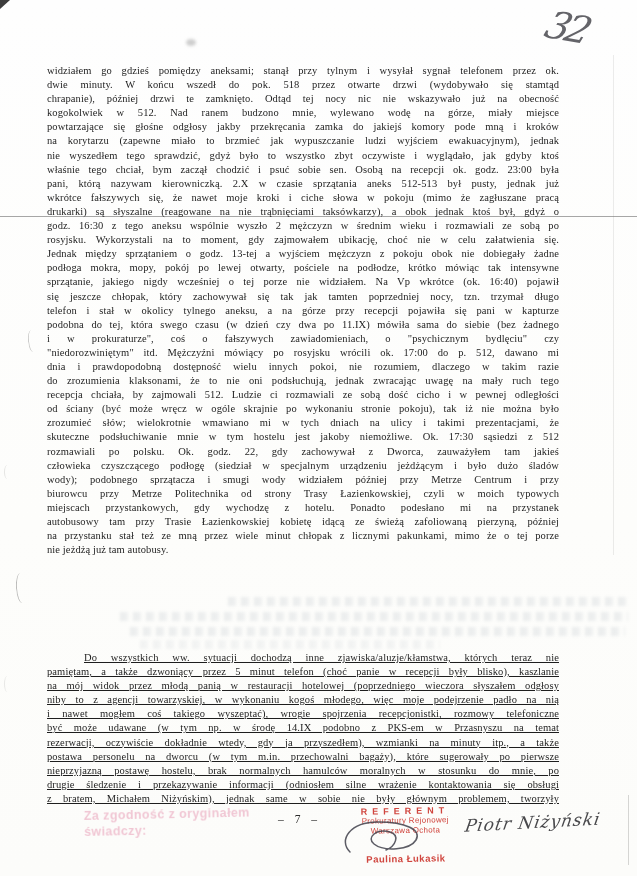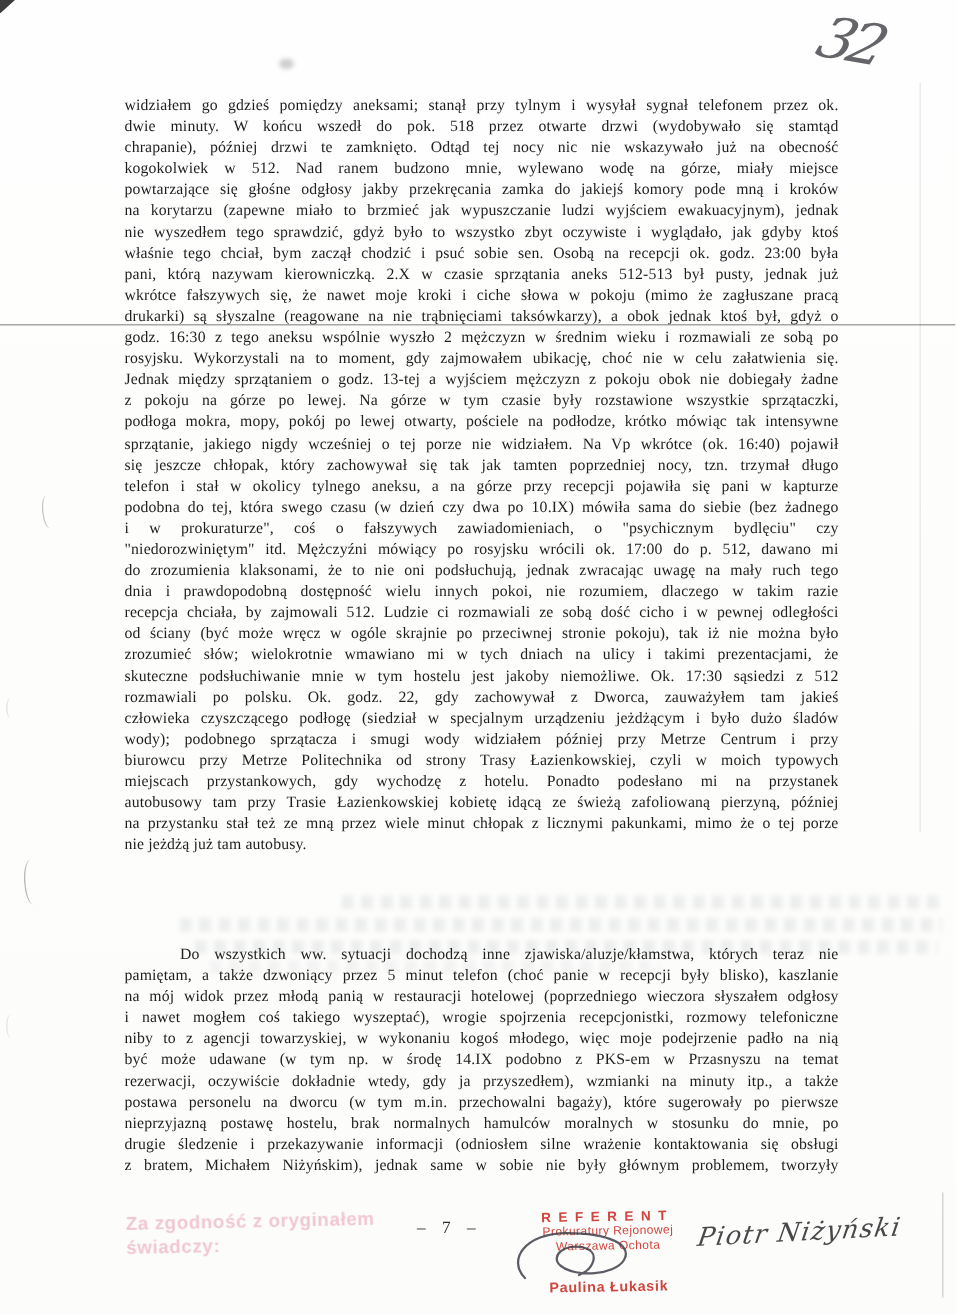--- a/index.html
+++ b/index.html
@@ -10,26 +10,25 @@
   }
   .page{position:absolute;inset:0;background:linear-gradient(180deg,#fefefe 0%,#fdfdfb 60%,#fcfcfa 100%);}
 
   
   .textblock{
     position:absolute;left:47px;width:512px;
     color:#1e1e1e;font-size:10.5px;line-height:14.1px;
     text-rendering:optimizeLegibility;
   }
   .para1{top:64px;}
-  .para2{top:630px;}
+  .para2{top:651px;text-decoration:underline;}
   .tl{
     text-align:justify;text-align-last:justify;
     white-space:normal;height:14.1px;overflow:visible;
     letter-spacing:0.1px;
-    margin-left:36px;
   }
   .para1 .tl:last-child{text-align-last:left;}
   .para2 .tl:first-child{text-indent:37px;}
 
   
   .fold-line{position:absolute;left:0;top:216px;width:637px;height:1px;background:rgba(95,95,95,0.55);}
   .edge-shadow-right{position:absolute;left:613px;top:55px;width:1px;height:500px;background:rgba(120,120,120,0.14);}
   .edge-shadow-right2{position:absolute;left:628px;top:795px;width:1px;height:70px;background:rgba(110,110,110,0.28);}
   .corner-mark{position:absolute;left:0;top:0;width:10px;height:9px;background:#3c3c3c;clip-path:polygon(0 0,100% 0,0 100%);}
   .smudge{position:absolute;left:186px;top:39px;width:10px;height:7px;background:rgba(120,120,120,0.35);border-radius:50%;filter:blur(1.5px);}
@@ -112,50 +111,49 @@
       <div class="tl">powtarzające się głośne odgłosy jakby przekręcania zamka do jakiejś komory pode mną i kroków</div>
       <div class="tl">na korytarzu (zapewne miało to brzmieć jak wypuszczanie ludzi wyjściem ewakuacyjnym), jednak</div>
       <div class="tl">nie wyszedłem tego sprawdzić, gdyż było to wszystko zbyt oczywiste i wyglądało, jak gdyby ktoś</div>
       <div class="tl">właśnie tego chciał, bym zaczął chodzić i psuć sobie sen. Osobą na recepcji ok. godz. 23:00 była</div>
       <div class="tl">pani, którą nazywam kierowniczką. 2.X w czasie sprzątania aneks 512-513 był pusty, jednak już</div>
       <div class="tl">wkrótce fałszywych się, że nawet moje kroki i ciche słowa w pokoju (mimo że zagłuszane pracą</div>
       <div class="tl">drukarki) są słyszalne (reagowane na nie trąbnięciami taksówkarzy), a obok jednak ktoś był, gdyż o</div>
       <div class="tl">godz. 16:30 z tego aneksu wspólnie wyszło 2 mężczyzn w średnim wieku i rozmawiali ze sobą po</div>
       <div class="tl">rosyjsku. Wykorzystali na to moment, gdy zajmowałem ubikację, choć nie w celu załatwienia się.</div>
       <div class="tl">Jednak między sprzątaniem o godz. 13-tej a wyjściem mężczyzn z pokoju obok nie dobiegały żadne</div>
-      <div class="tl">z pokoju na górze po lewej. Na górze w tym czasie były rozstawione wszystkie sprzątaczki,</div>
       <div class="tl">podłoga mokra, mopy, pokój po lewej otwarty, pościele na podłodze, krótko mówiąc tak intensywne</div>
       <div class="tl">sprzątanie, jakiego nigdy wcześniej o tej porze nie widziałem. Na Vp wkrótce (ok. 16:40) pojawił</div>
       <div class="tl">się jeszcze chłopak, który zachowywał się tak jak tamten poprzedniej nocy, tzn. trzymał długo</div>
       <div class="tl">telefon i stał w okolicy tylnego aneksu, a na górze przy recepcji pojawiła się pani w kapturze</div>
-      <div class="tl">podobna do tej, która swego czasu (w dzień czy dwa po 10.IX) mówiła sama do siebie (bez żadnego</div>
+      <div class="tl">podobna do tej, która swego czasu (w dzień czy dwa po 11.IX) mówiła sama do siebie (bez żadnego</div>
       <div class="tl">i w prokuraturze", coś o fałszywych zawiadomieniach, o "psychicznym bydlęciu" czy</div>
       <div class="tl">"niedorozwiniętym" itd. Mężczyźni mówiący po rosyjsku wrócili ok. 17:00 do p. 512, dawano mi</div>
+      <div class="tl">dnia i prawdopodobną dostępność wielu innych pokoi, nie rozumiem, dlaczego w takim razie</div>
       <div class="tl">do zrozumienia klaksonami, że to nie oni podsłuchują, jednak zwracając uwagę na mały ruch tego</div>
-      <div class="tl">dnia i prawdopodobną dostępność wielu innych pokoi, nie rozumiem, dlaczego w takim razie</div>
       <div class="tl">recepcja chciała, by zajmowali 512. Ludzie ci rozmawiali ze sobą dość cicho i w pewnej odległości</div>
-      <div class="tl">od ściany (być może wręcz w ogóle skrajnie po przeciwnej stronie pokoju), tak iż nie można było</div>
+      <div class="tl">od ściany (być może wręcz w ogóle skrajnie po wykonaniu stronie pokoju), tak iż nie można było</div>
       <div class="tl">zrozumieć słów; wielokrotnie wmawiano mi w tych dniach na ulicy i takimi prezentacjami, że</div>
       <div class="tl">skuteczne podsłuchiwanie mnie w tym hostelu jest jakoby niemożliwe. Ok. 17:30 sąsiedzi z 512</div>
       <div class="tl">rozmawiali po polsku. Ok. godz. 22, gdy zachowywał z Dworca, zauważyłem tam jakieś</div>
       <div class="tl">człowieka czyszczącego podłogę (siedział w specjalnym urządzeniu jeżdżącym i było dużo śladów</div>
       <div class="tl">wody); podobnego sprzątacza i smugi wody widziałem później przy Metrze Centrum i przy</div>
       <div class="tl">biurowcu przy Metrze Politechnika od strony Trasy Łazienkowskiej, czyli w moich typowych</div>
       <div class="tl">miejscach przystankowych, gdy wychodzę z hotelu. Ponadto podesłano mi na przystanek</div>
       <div class="tl">autobusowy tam przy Trasie Łazienkowskiej kobietę idącą ze świeżą zafoliowaną pierzyną, później</div>
       <div class="tl">na przystanku stał też ze mną przez wiele minut chłopak z licznymi pakunkami, mimo że o tej porze</div>
       <div class="tl">nie jeżdżą już tam autobusy.</div>
     </div>
 
   <div class="textblock para2">
       <div class="tl">Do wszystkich ww. sytuacji dochodzą inne zjawiska/aluzje/kłamstwa, których teraz nie</div>
       <div class="tl">pamiętam, a także dzwoniący przez 5 minut telefon (choć panie w recepcji były blisko), kaszlanie</div>
       <div class="tl">na mój widok przez młodą panią w restauracji hotelowej (poprzedniego wieczora słyszałem odgłosy</div>
+      <div class="tl">niby to z agencji towarzyskiej, w wykonaniu kogoś młodego, więc moje podejrzenie padło na nią</div>
       <div class="tl">i nawet mogłem coś takiego wyszeptać), wrogie spojrzenia recepcjonistki, rozmowy telefoniczne</div>
-      <div class="tl">niby to z agencji towarzyskiej, w wykonaniu kogoś młodego, więc moje podejrzenie padło na nią</div>
       <div class="tl">być może udawane (w tym np. w środę 14.IX podobno z PKS-em w Przasnyszu na temat</div>
       <div class="tl">rezerwacji, oczywiście dokładnie wtedy, gdy ja przyszedłem), wzmianki na minuty itp., a także</div>
       <div class="tl">postawa personelu na dworcu (w tym m.in. przechowalni bagaży), które sugerowały po pierwsze</div>
       <div class="tl">nieprzyjazną postawę hostelu, brak normalnych hamulców moralnych w stosunku do mnie, po</div>
       <div class="tl">drugie śledzenie i przekazywanie informacji (odniosłem silne wrażenie kontaktowania się obsługi</div>
       <div class="tl">z bratem, Michałem Niżyńskim), jednak same w sobie nie były głównym problemem, tworzyły</div>
     </div>
 
   <div class="pink-stamp">
     <div>Za zgodność z oryginałem</div>

